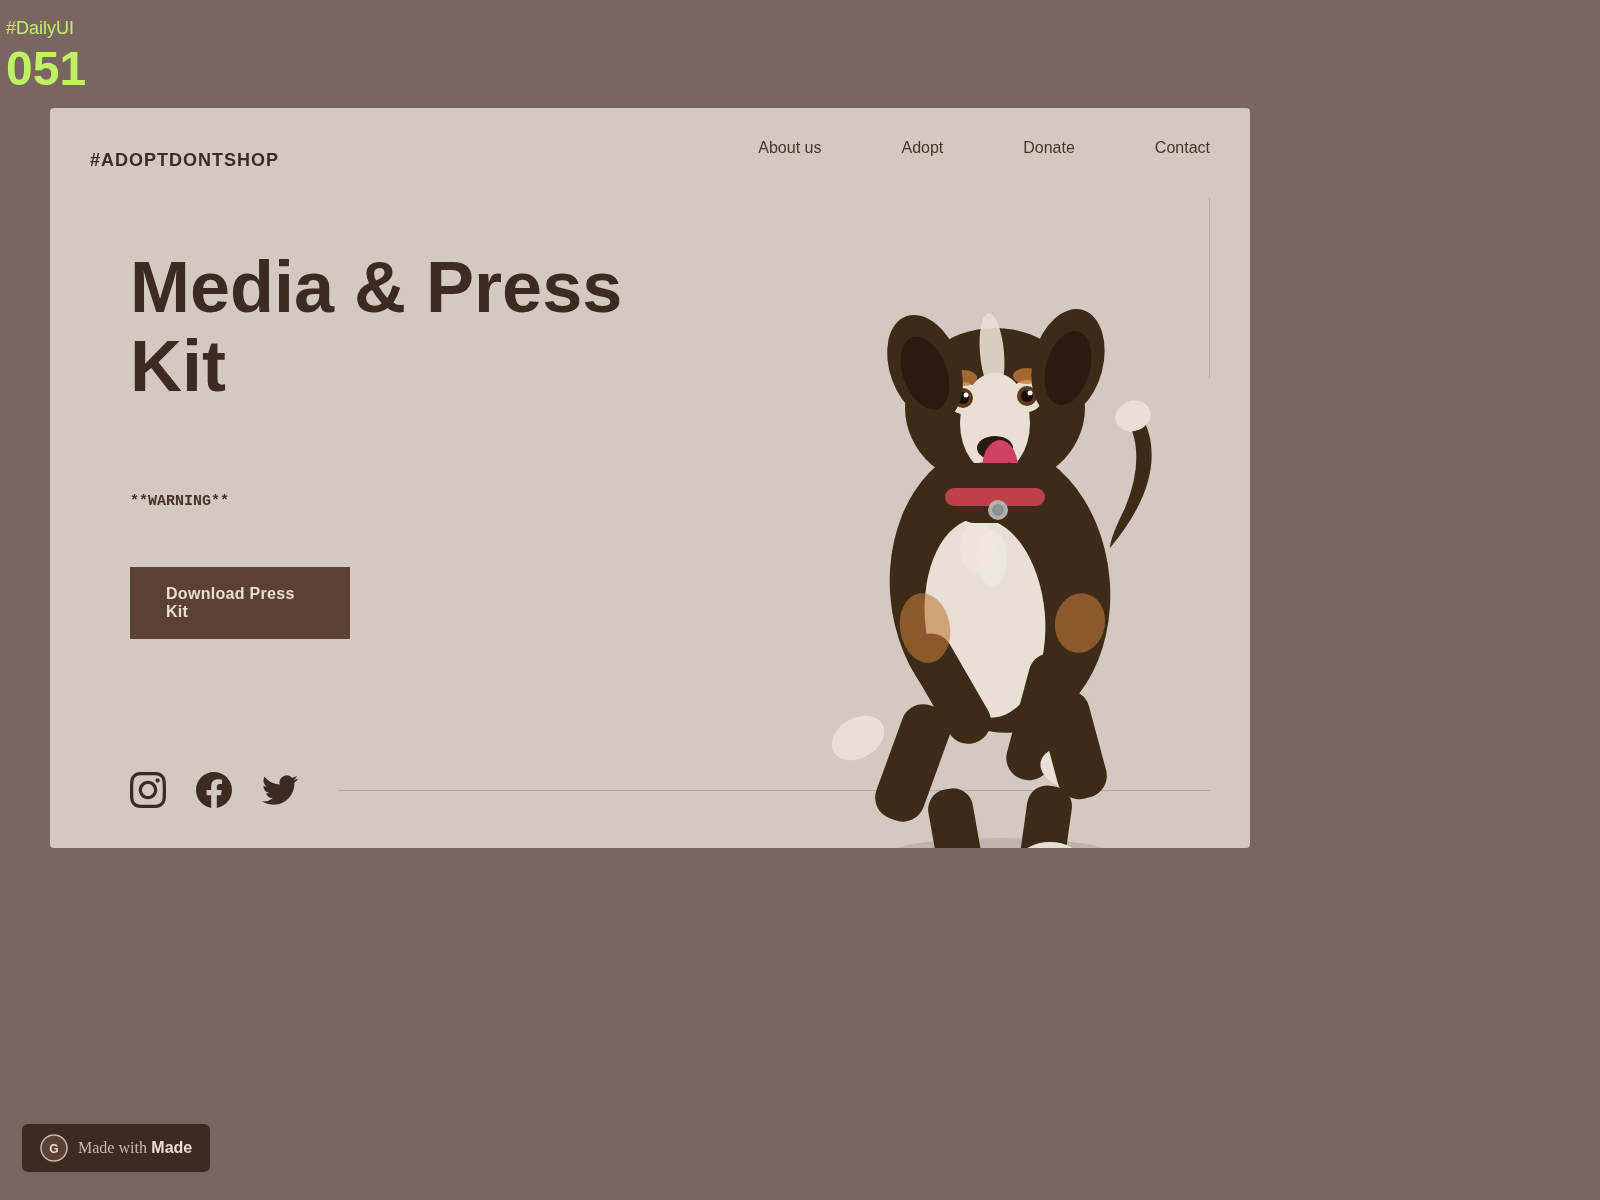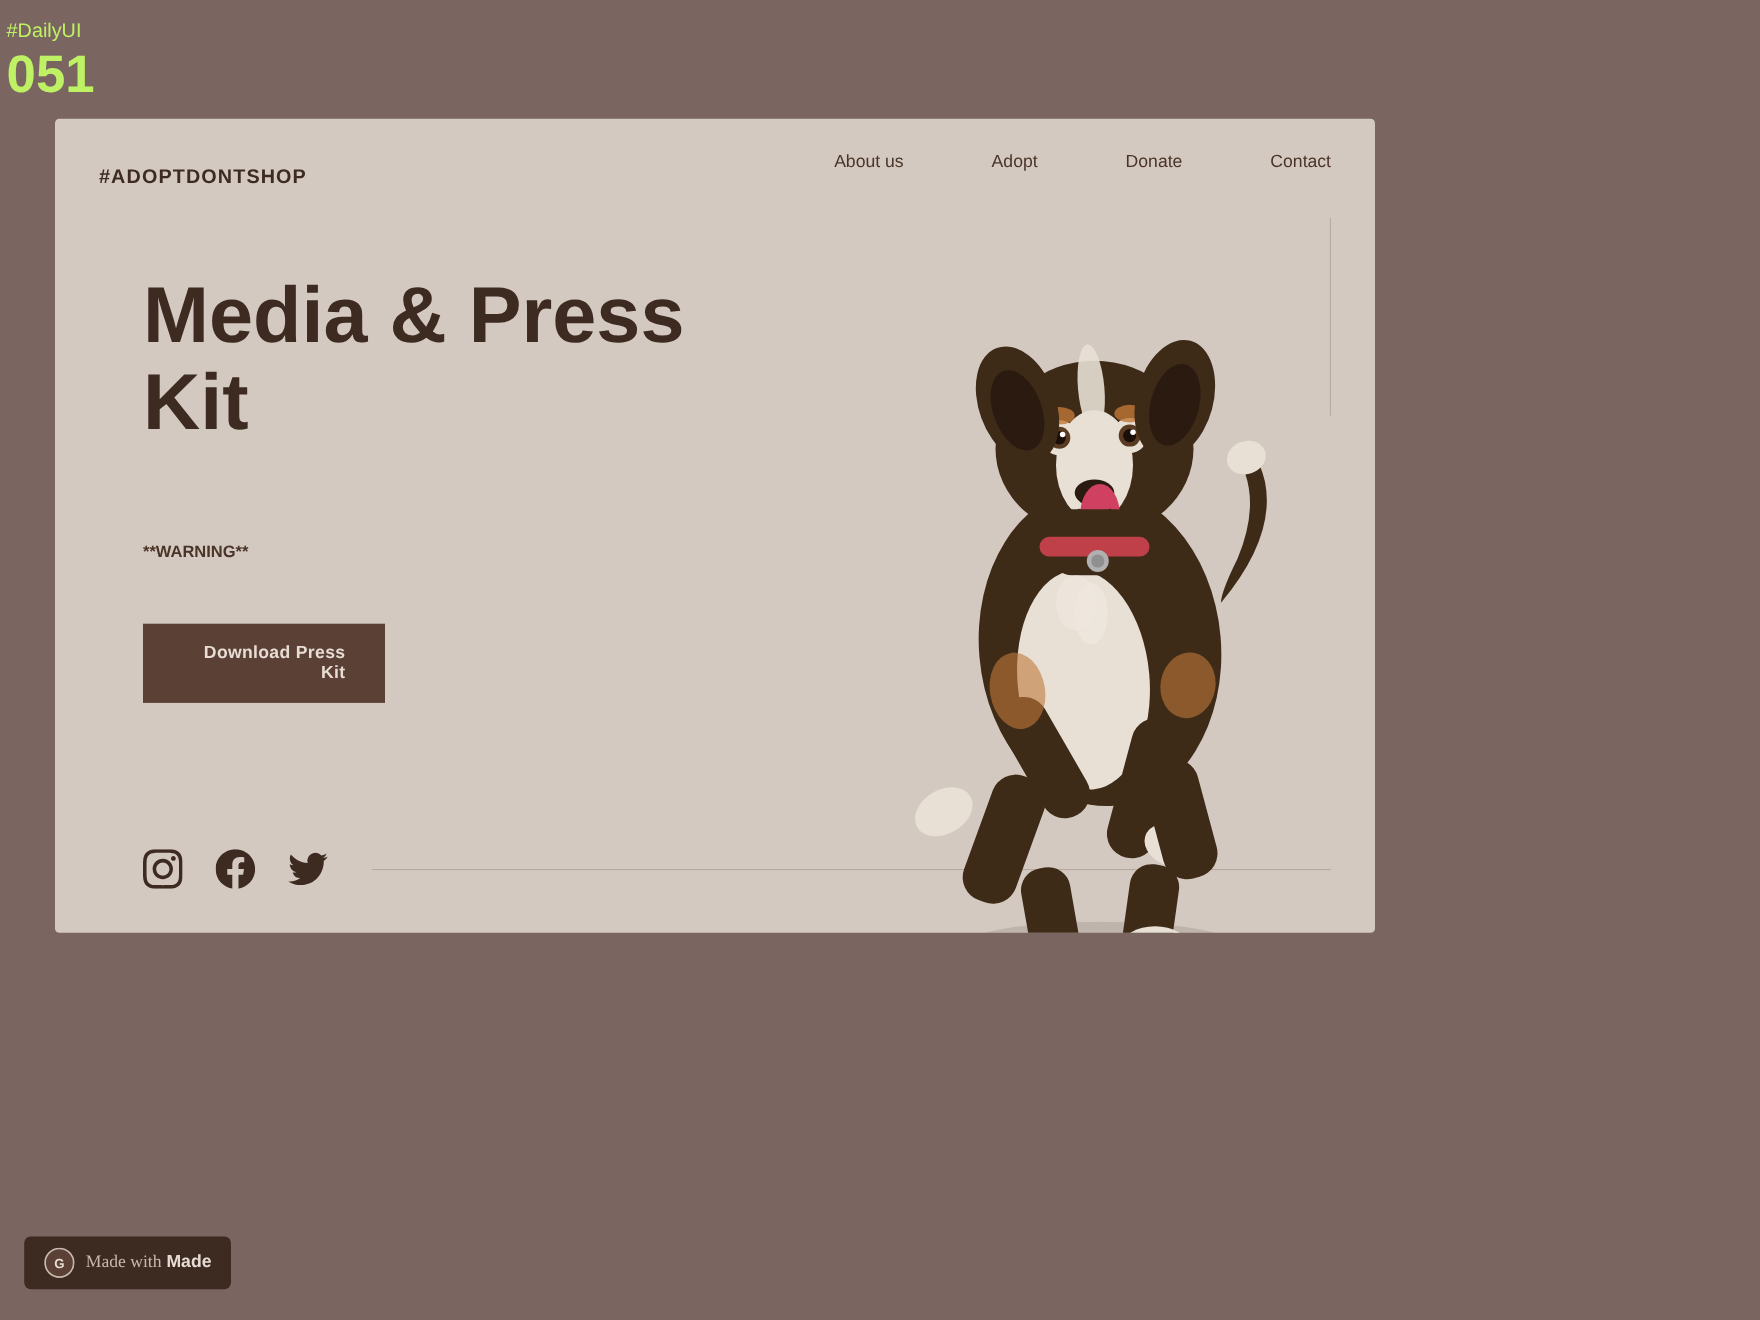--- a/index.html
+++ b/index.html
@@ -106,20 +106,21 @@
       line-height: 1.6;
       max-width: 480px;
       margin-bottom: 24px;
     }
 
     .warning-bold {
       font-size: 15px;
       font-weight: 700;
       color: #4a3428;
       margin-bottom: 10px;
+      font-family: Liberation Mono, monospace;
     }
 
     .warning-small {
       font-size: 13px;
       color: #5a4035;
       letter-spacing: 0.5px;
       text-transform: uppercase;
       margin-bottom: 40px;
     }
 
@@ -127,21 +128,21 @@
       display: inline-block;
       background-color: #5a4035;
       color: #e8ddd5;
       padding: 18px 36px;
       font-size: 16px;
       font-weight: 600;
       border: none;
       cursor: pointer;
       letter-spacing: 0.3px;
       width: 220px;
-      text-align: right;
+      text-align: left;
       margin-bottom: 50px;
     }
 
     
     .social-bar {
       display: flex;
       align-items: center;
       gap: 30px;
       margin-top: auto;
       padding-bottom: 40px;

